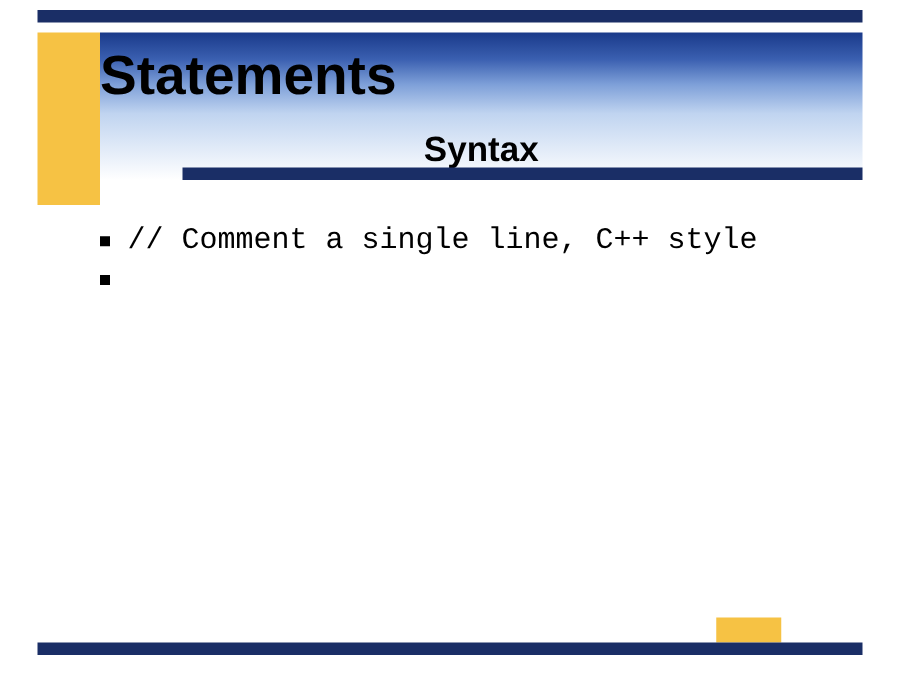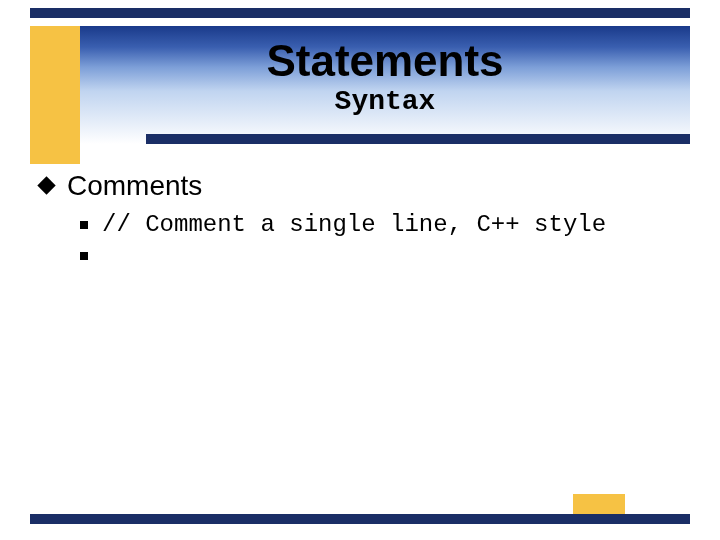--- a/index.html
+++ b/index.html
@@ -47,33 +47,33 @@
     left: 30px;
     width: 50px;
     height: 20px;
     background: #f6c244;
   }
   .title {
     position: absolute;
     top: 36px;
     left: 80px;
     right: 30px;
-    text-align: center;
+    text-align: left;
     font-family: Arial, sans-serif;
     font-weight: bold;
     font-size: 44px;
     color: #000;
   }
   .subtitle {
     position: absolute;
-    top: 86px;
+    top: 104px;
     left: 80px;
     right: 30px;
     text-align: center;
-    font-family: Liberation Mono, monospace;
+    font-family: Liberation Sans, sans-serif;
     font-weight: bold;
     font-size: 28px;
     color: #000;
   }
   .sub-bar {
     position: absolute;
     top: 134px;
     left: 146px;
     right: 30px;
     height: 10px;
@@ -154,24 +154,20 @@
   <div class="header-yellow"></div>
 </div>
 <div class="header-yellow-ext"></div>
 
 <div class="title">Statements</div>
 <div class="subtitle">Syntax</div>
 
 <div class="sub-bar"></div>
 
 <div class="content">
-  <div class="bullet-row">
-    <div class="bullet-diamond"></div>
-    <div class="bullet-text">Comments</div>
-  </div>
   <div class="sub-list">
     <div class="sub-row">
       <div class="bullet-square"></div>
       <div class="code-text">// Comment a single line, C++ style</div>
     </div>
     <div class="sub-row">
       <div class="bullet-square"></div>
     </div>
   </div>
 </div>

